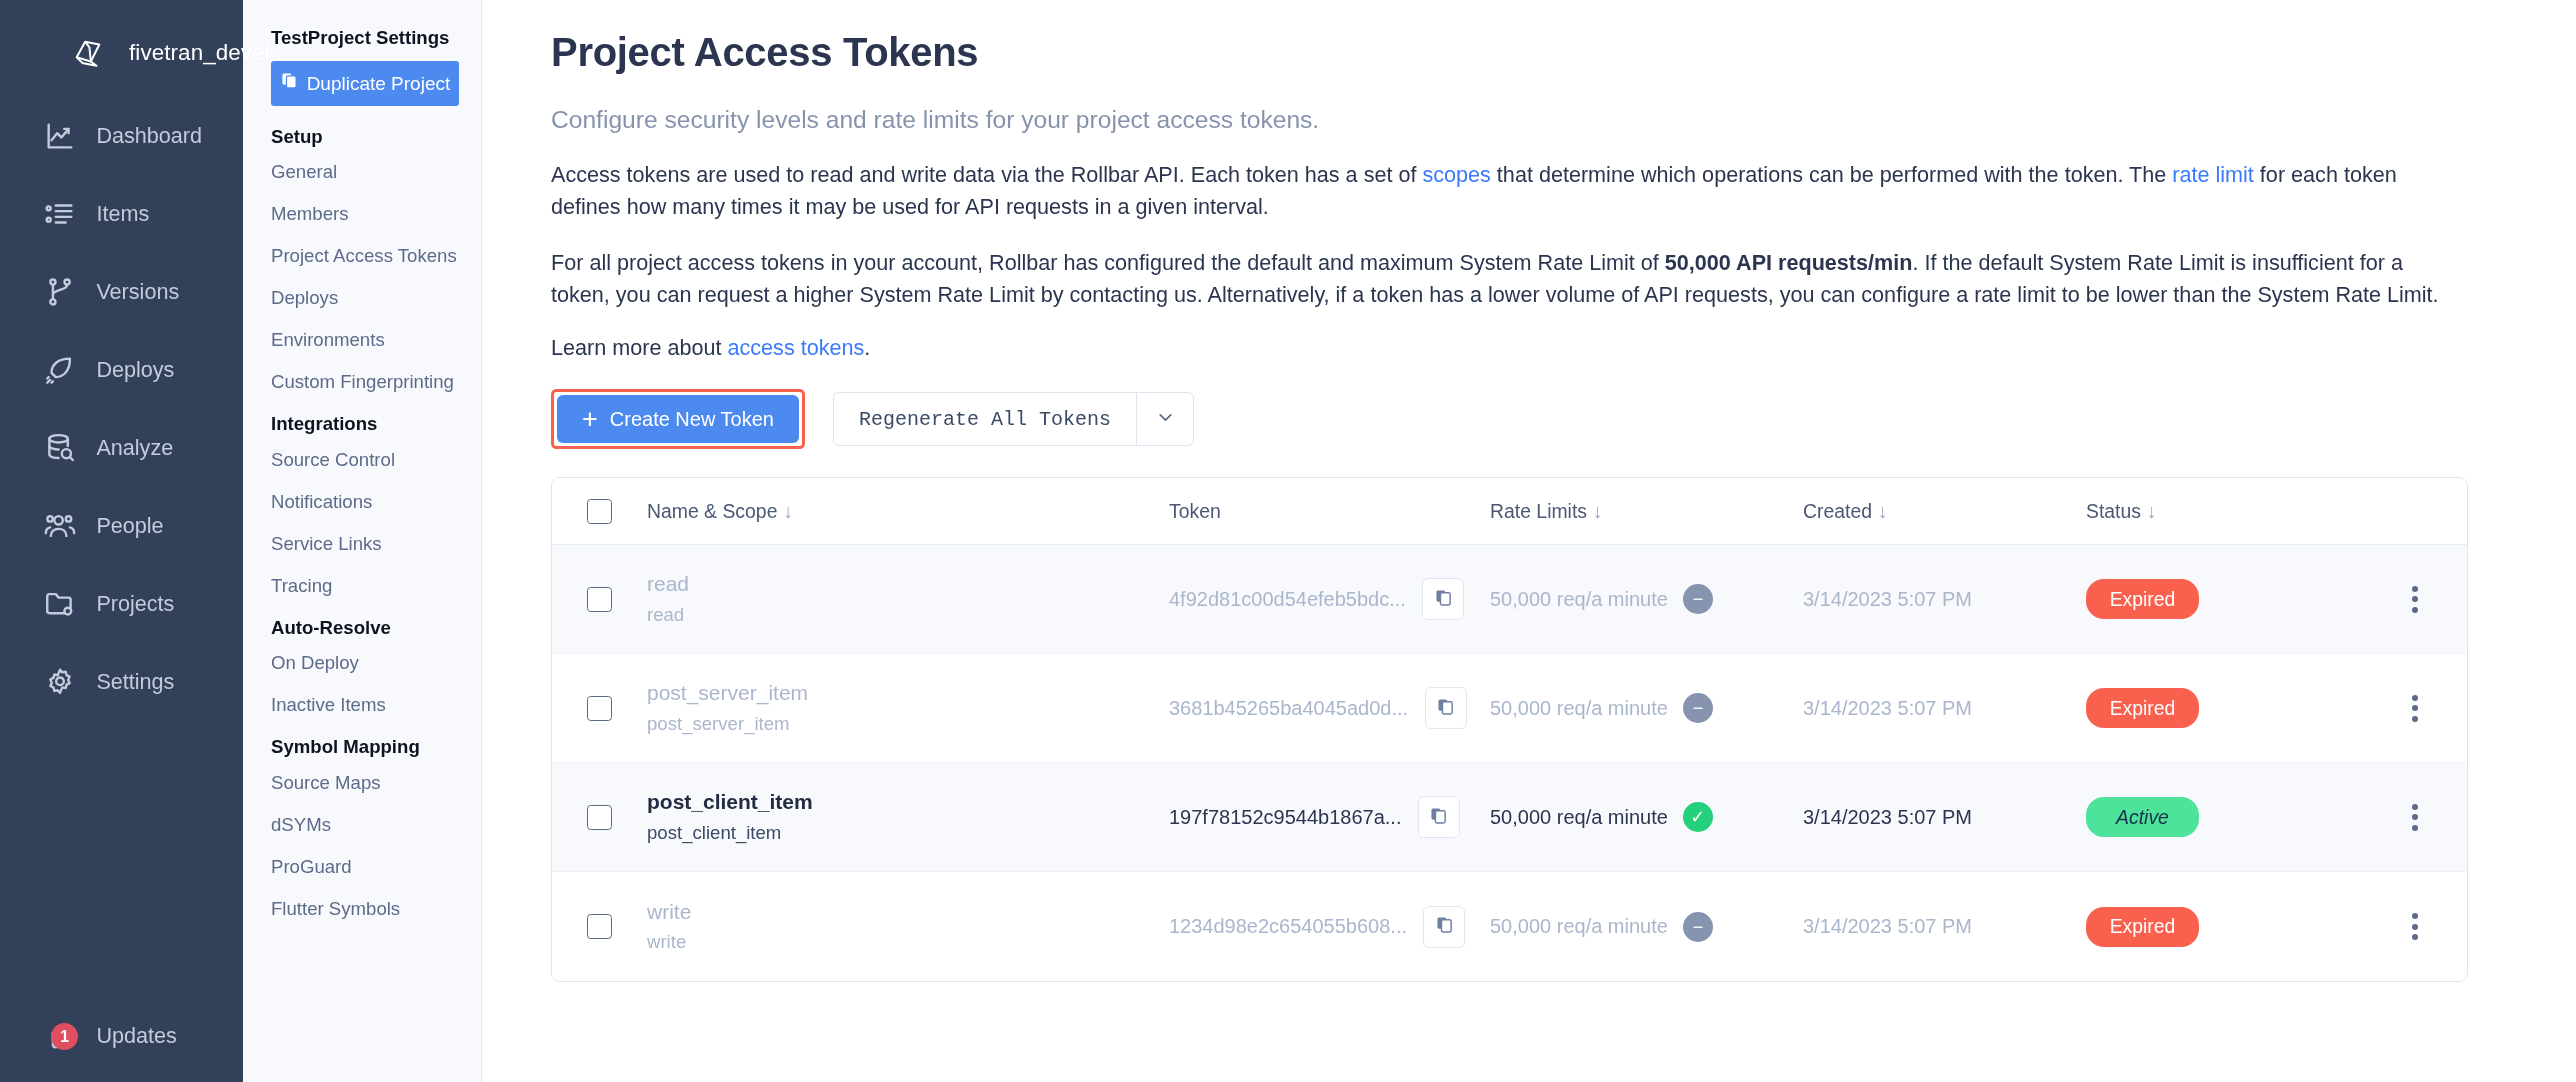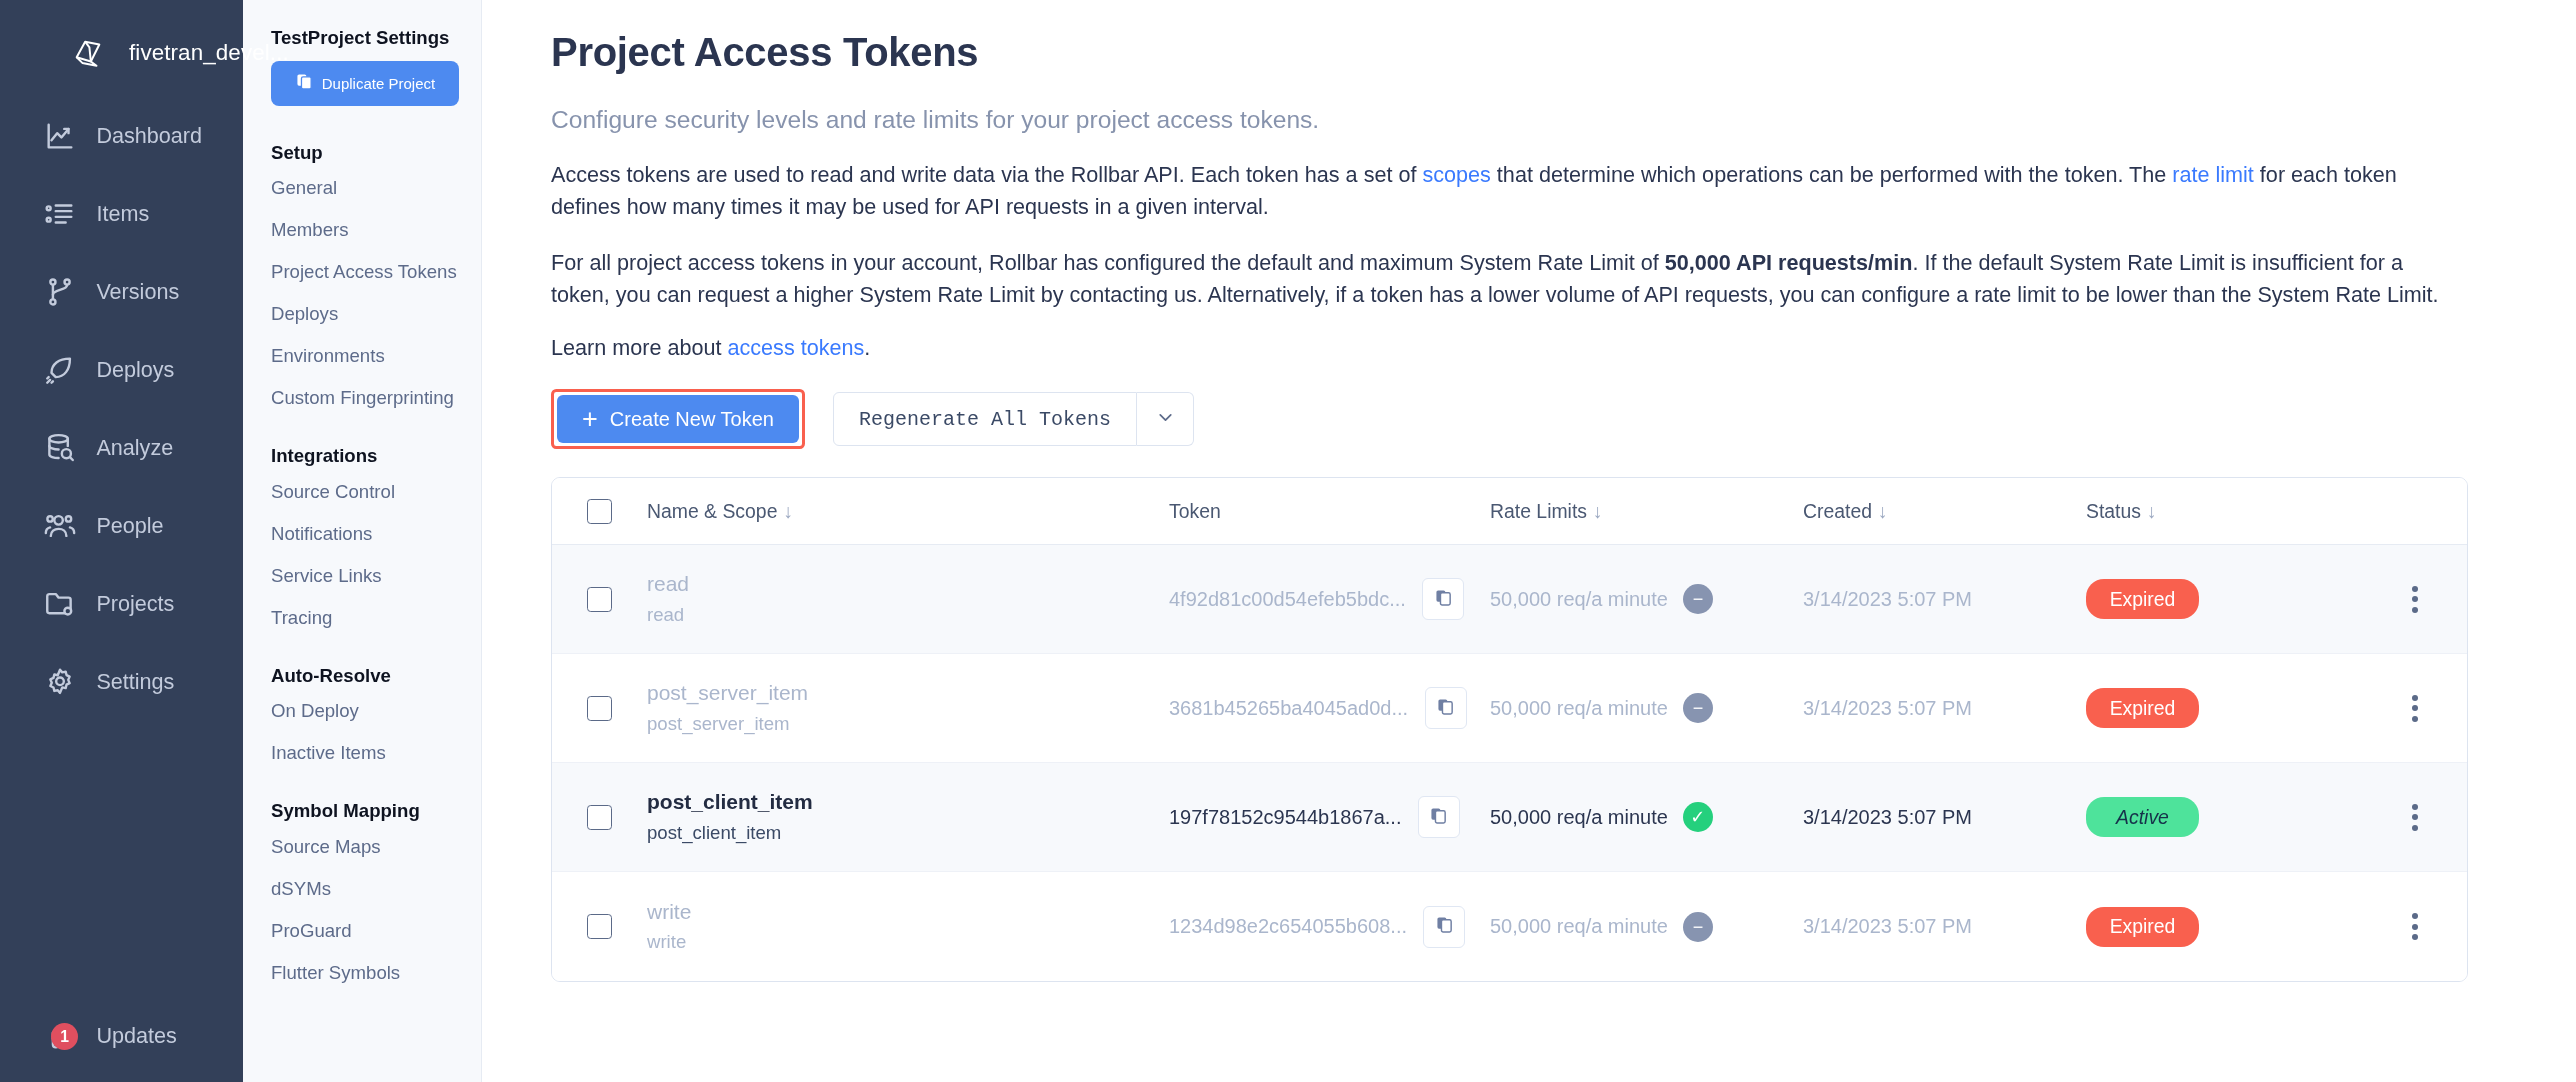--- a/index.html
+++ b/index.html
@@ -53,26 +53,26 @@
     width: 239px; flex: 0 0 239px; height: 1082px;
     background: #f7f9fc; border-right: 0.7px solid #e6ebf3;
     padding: 27px 0 0 28px;
   }
   .subnav-title {
     font-size: 18.6px; font-weight: bold; color: #0e1320; margin-bottom: 12px;
   }
   .dup-btn {
     display: inline-flex; align-items: center; justify-content: center; gap: 7.5px;
     background: #4d8af0; color: #fff;
-    border: none; border-radius: 8px;
-    height: 45px; width: 188px; font-size: 15px; cursor: pointer;
+    border: none; border-radius: 3px;
+    height: 45px; width: 188px; font-size: 19px; cursor: pointer;
     font-family: "Liberation Sans", sans-serif;
   }
   .dup-btn svg { width: 19.4px; height: 19.4px; }
-  .subnav-group { margin-top: 36px; }
+  .subnav-group { margin-top: 20px; }
   .subnav-group-title {
     font-size: 18.6px; font-weight: bold; color: #0e1320; margin-bottom: 13.4px;
   }
   .subnav-link {
     display: block; font-size: 18.6px; color: #5d6b8a;
     margin-bottom: 20px; cursor: pointer; white-space: nowrap;
   }
 
   
   .main {

